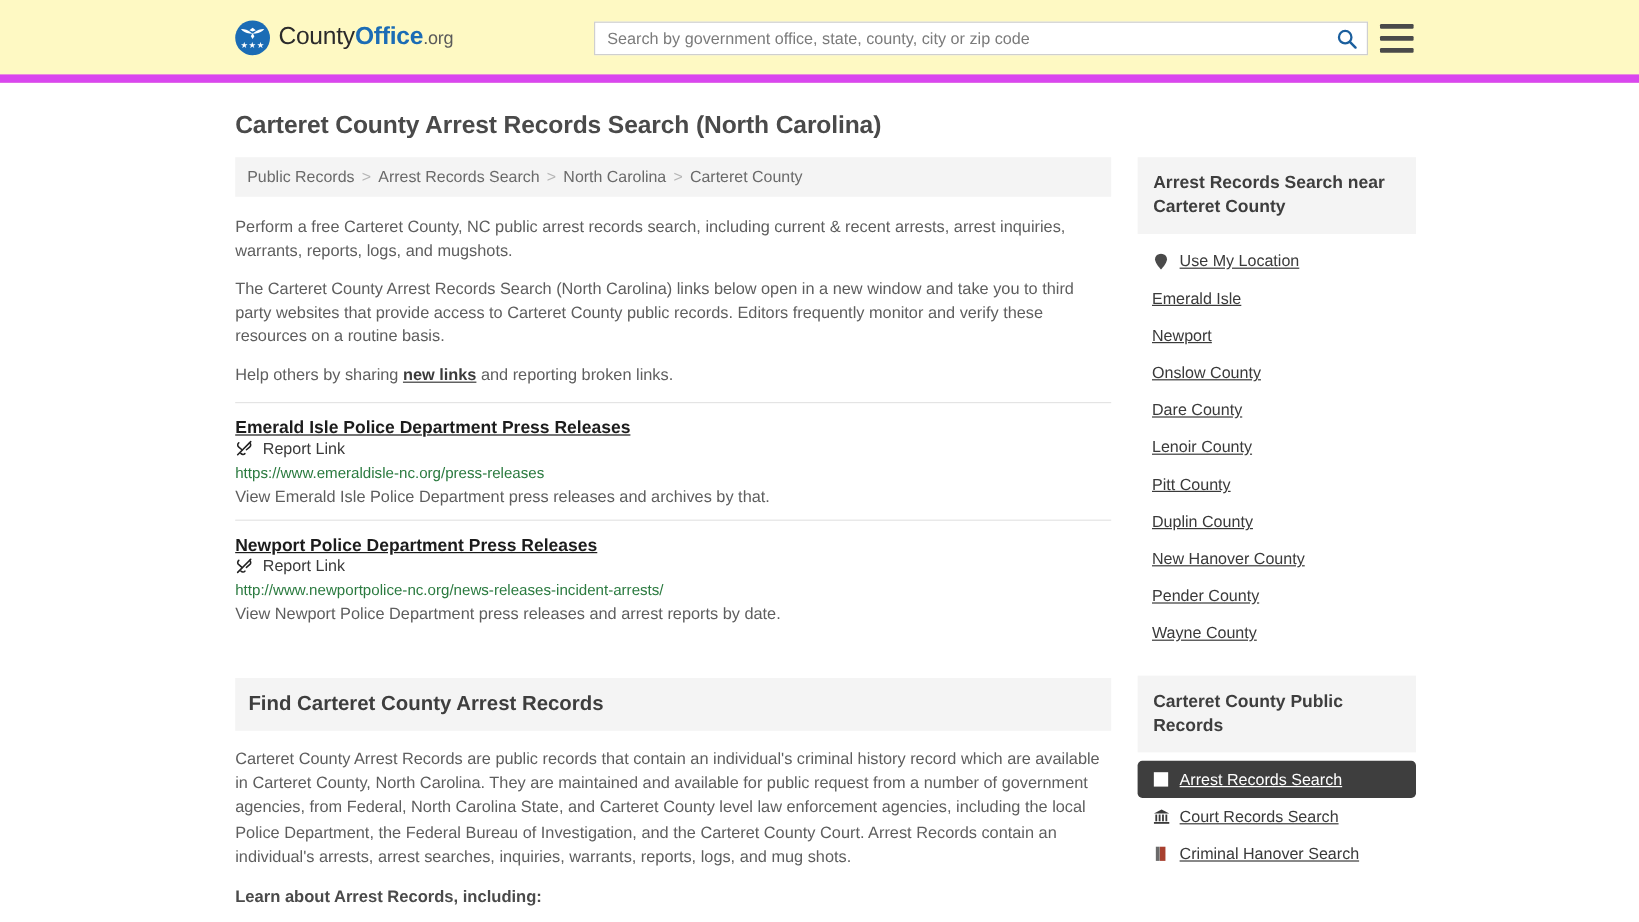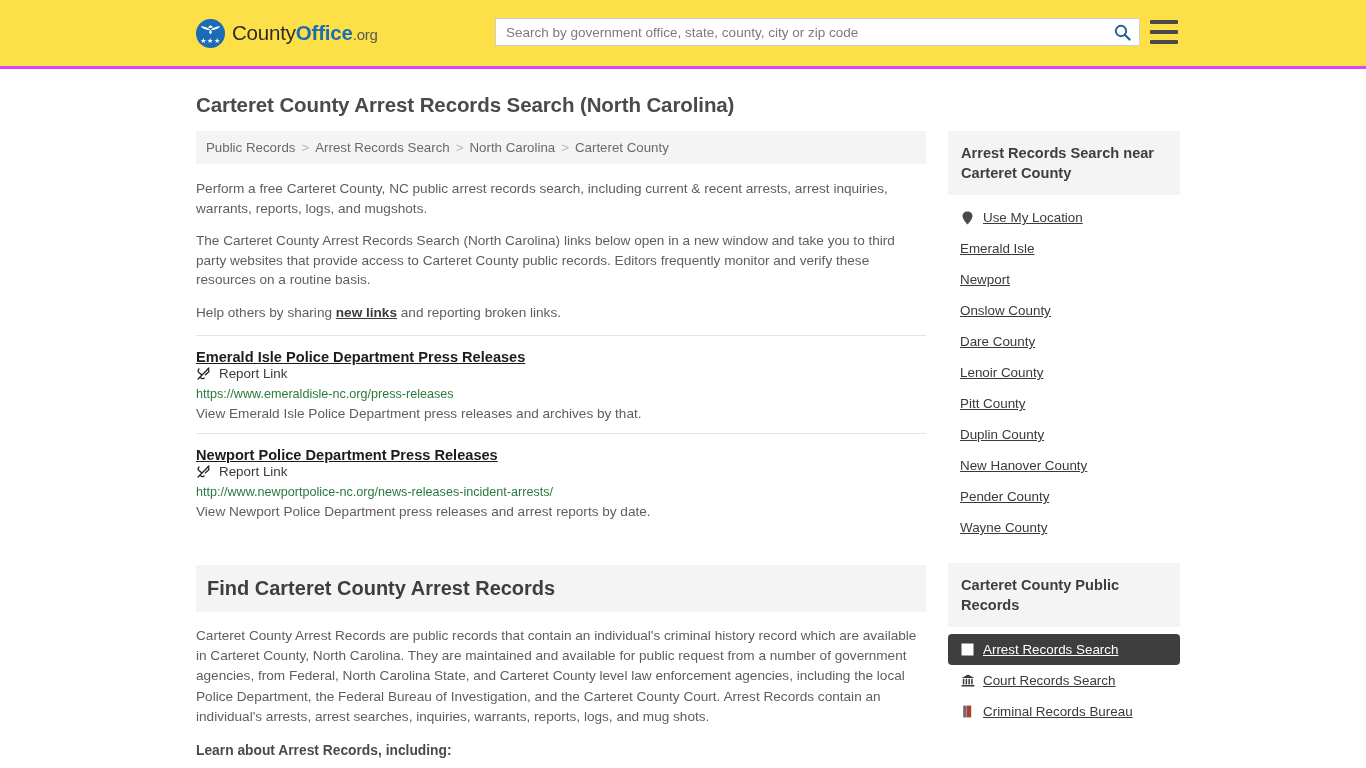--- a/index.html
+++ b/index.html
@@ -8,22 +8,22 @@
     margin: 0; padding: 0;
     width: 1366px; height: 768px;
     overflow: hidden;
     background: #ffffff;
     font-family: "Liberation Sans", sans-serif;
   }
 
   
   .site-header {
     height: 69px;
-    background: #fde047;
-    border-bottom: 3px solid #d946ef;
+    background: #fef9c3;
+    border-bottom: 7px solid #d946ef;
     display: flex;
     align-items: center;
     position: relative;
   }
   .brand {
     display: flex;
     align-items: center;
     margin-left: 196px;
     gap: 7px;
     text-decoration: none;
@@ -176,21 +176,21 @@
   .result-desc {
     font-size: 13.6px;
     color: #5e5e5e;
     margin-top: 5px;
   }
 
   
   .section-head {
     background: #f4f4f4;
     padding: 12px 11px;
-    font-size: 20px;
+    font-size: 17px;
     font-weight: bold;
     color: #3e3e3e;
     margin-top: 34px;
   }
   .section-body { padding-top: 14px; }
   .section-body p { font-size: 13.6px; line-height: 20.2px; color: #5e5e5e; margin: 0 0 16px 0; }
   .learn-title { font-size: 13.8px; font-weight: bold; color: #4a4a4a; margin: 0 0 10px 0; }
   .learn-list { margin: 0; padding-left: 24px; }
   .learn-list li {
     font-size: 13.6px;
@@ -434,21 +434,21 @@
             </a>
           </li>
           <li>
             <a class="panel-link" href="#">
               <span class="icon-slot">
                 <svg width="11" height="13" viewBox="0 0 11 13">
                   <rect x="1.2" y="0.6" width="3.2" height="11.8" fill="#6a6a6a"></rect>
                   <rect x="4.6" y="0.6" width="4.6" height="11.8" fill="#a8402f"></rect>
                 </svg>
               </span>
-              <span class="lbl">Criminal Records Bureau</span>
+              <span class="lbl">Criminal Hanover Search</span>
             </a>
           </li>
         </ul>
       </div>
 
     </div>
   </div>
 </div>
 
 </body></html>

